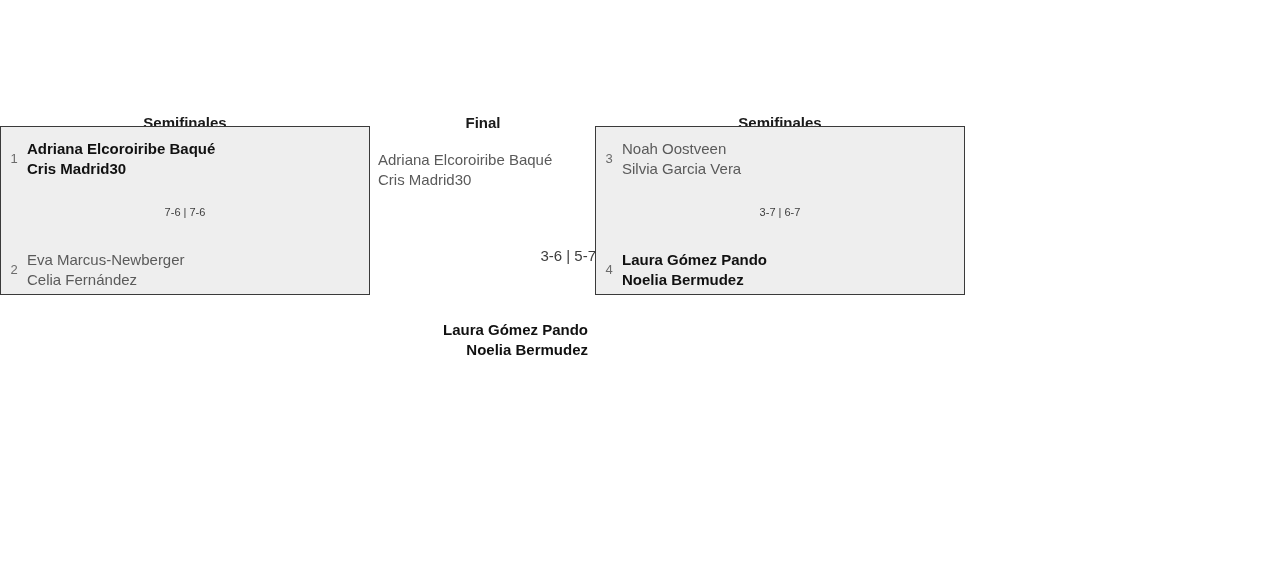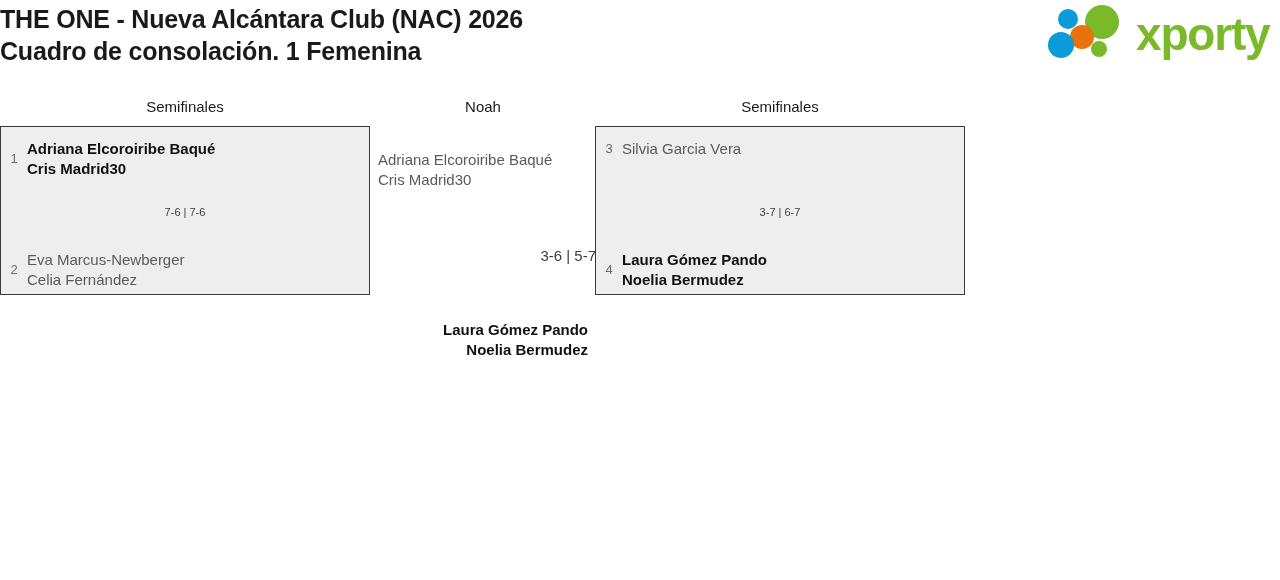--- a/index.html
+++ b/index.html
@@ -27,22 +27,22 @@
   }
   .logo svg { display: block; }
   .logo-word {
     position: absolute; left: 92px; top: 2px;
     font-size: 46px; font-weight: bold; color: #7ab929;
     letter-spacing: -1.2px; line-height: 56px;
   }
 
   
   .round-head {
-    position: absolute; top: 98px;
-    font-size: 15px; font-weight: normal; color: #1a1a1a;
+    position: absolute; top: 114px;
+    font-size: 15px; font-weight: bold; color: #1a1a1a;
     text-align: center; line-height: 18px;
   }
   #round-head-sf-left  { left: 0px;   width: 370px; }
   #round-head-final    { left: 370px; width: 226px; }
   #round-head-sf-right { left: 595px; width: 370px; }
 
   
   .match-box {
     position: absolute; top: 126px; height: 169px;
     background: #eeeeee;
@@ -100,38 +100,24 @@
     font-weight: bold; color: #111111;
     text-align: right; white-space: nowrap;
   }
   .nline { display: block; }
 </style>
 </head>
 <body>
 
 <div class="page">
 
-  <div class="header-title">
-    <span class="tline">THE ONE - Nueva Alcántara Club (NAC) 2026</span>
-    <span class="tline">Cuadro de consolación. 1 Femenina</span>
-  </div>
 
-  <div class="logo">
-    <svg width="90" height="60" viewBox="0 0 90 60">
-      <circle cx="58" cy="18" r="17" fill="#7ab929"></circle>
-      <circle cx="24" cy="15" r="10" fill="#0b9bd8"></circle>
-      <circle cx="38" cy="33" r="12" fill="#e8730c"></circle>
-      <circle cx="17" cy="41" r="13" fill="#0b9bd8"></circle>
-      <circle cx="55" cy="45" r="8" fill="#7ab929"></circle>
-    </svg>
-    <span class="logo-word">xporty</span>
-  </div>
 
   <div class="round-head" id="round-head-sf-left">Semifinales</div>
-  <div class="round-head" id="round-head-final">Noah</div>
+  <div class="round-head" id="round-head-final">Final</div>
   <div class="round-head" id="round-head-sf-right">Semifinales</div>
 
   <div class="match-box" id="match-box-sf-left">
 
     <div class="team team-top winner">
       <span class="seed">1</span>
       <span class="team-names">
         <span class="nline">Adriana Elcoroiribe Baqué</span>
         <span class="nline">Cris Madrid30</span>
       </span>
@@ -146,20 +132,21 @@
         <span class="nline">Celia Fernández</span>
       </span>
     </div>
   </div>
 
   <div class="match-box" id="match-box-sf-right">
 
     <div class="team team-top">
       <span class="seed">3</span>
       <span class="team-names">
+        <span class="nline">Noah Oostveen</span>
         <span class="nline">Silvia Garcia Vera</span>
       </span>
     </div>
 
     <div class="match-score">3-7 | 6-7</div>
 
     <div class="team team-bottom winner">
       <span class="seed">4</span>
       <span class="team-names">
         <span class="nline">Laura Gómez Pando</span>

